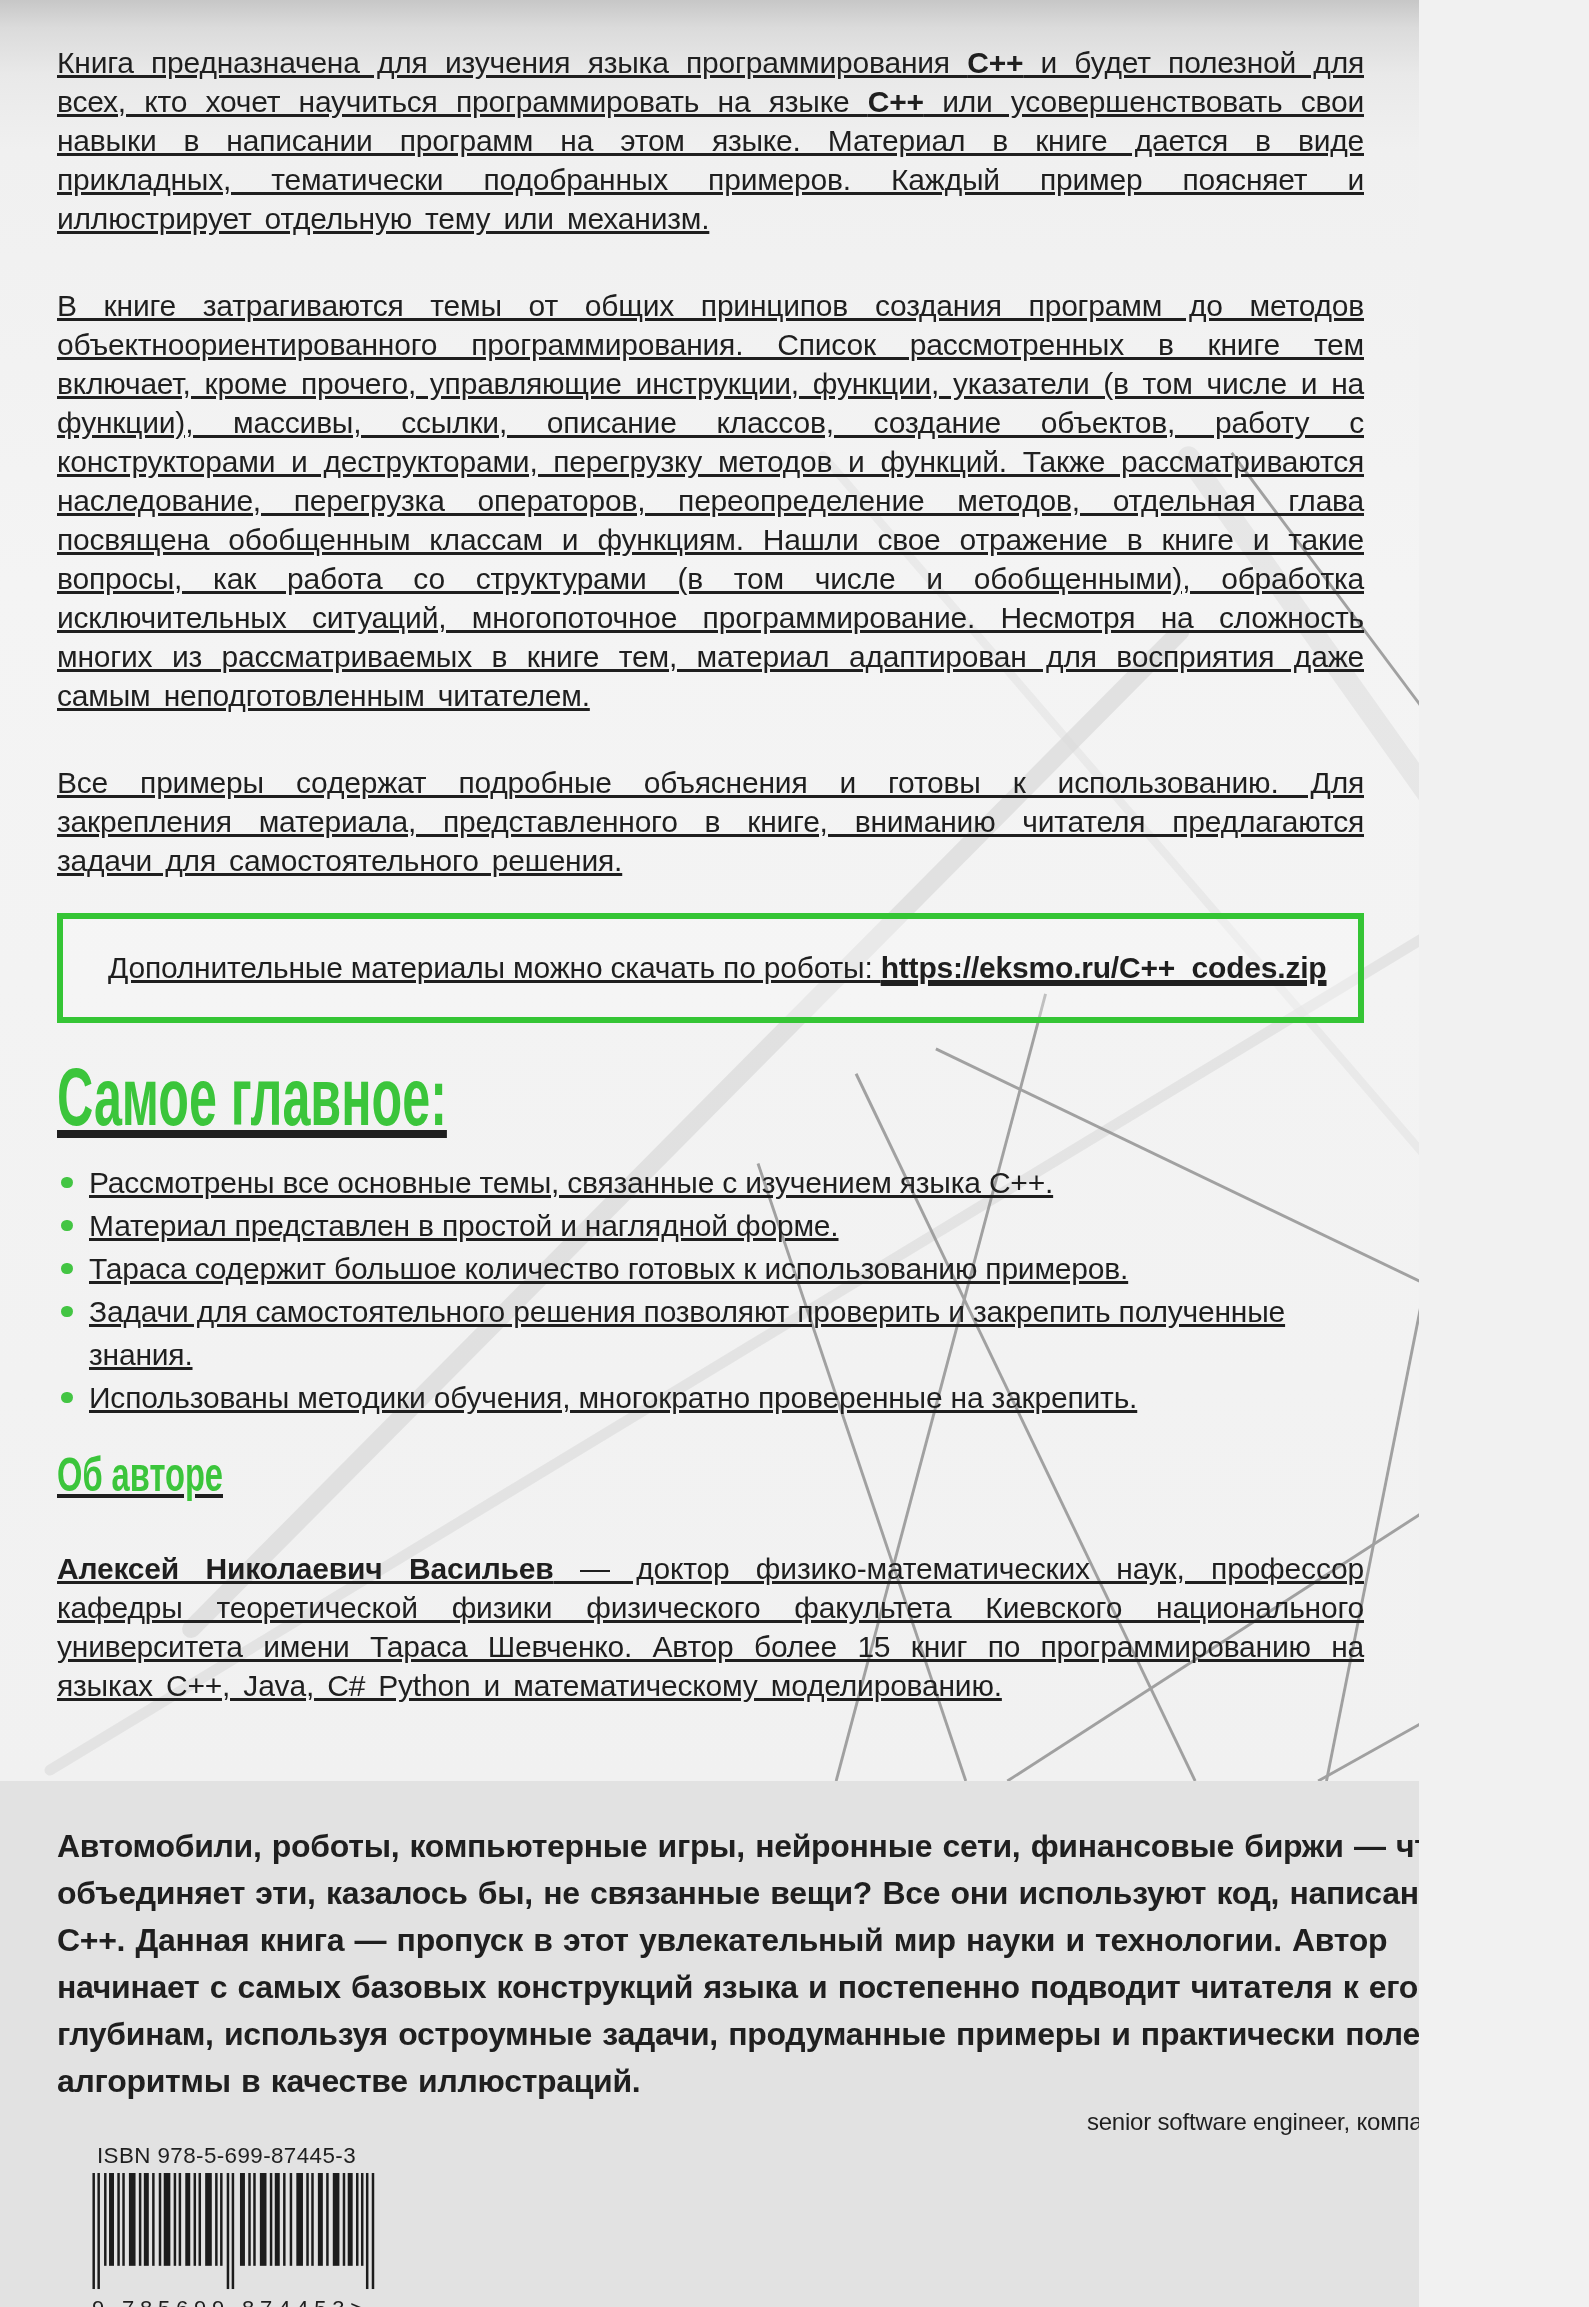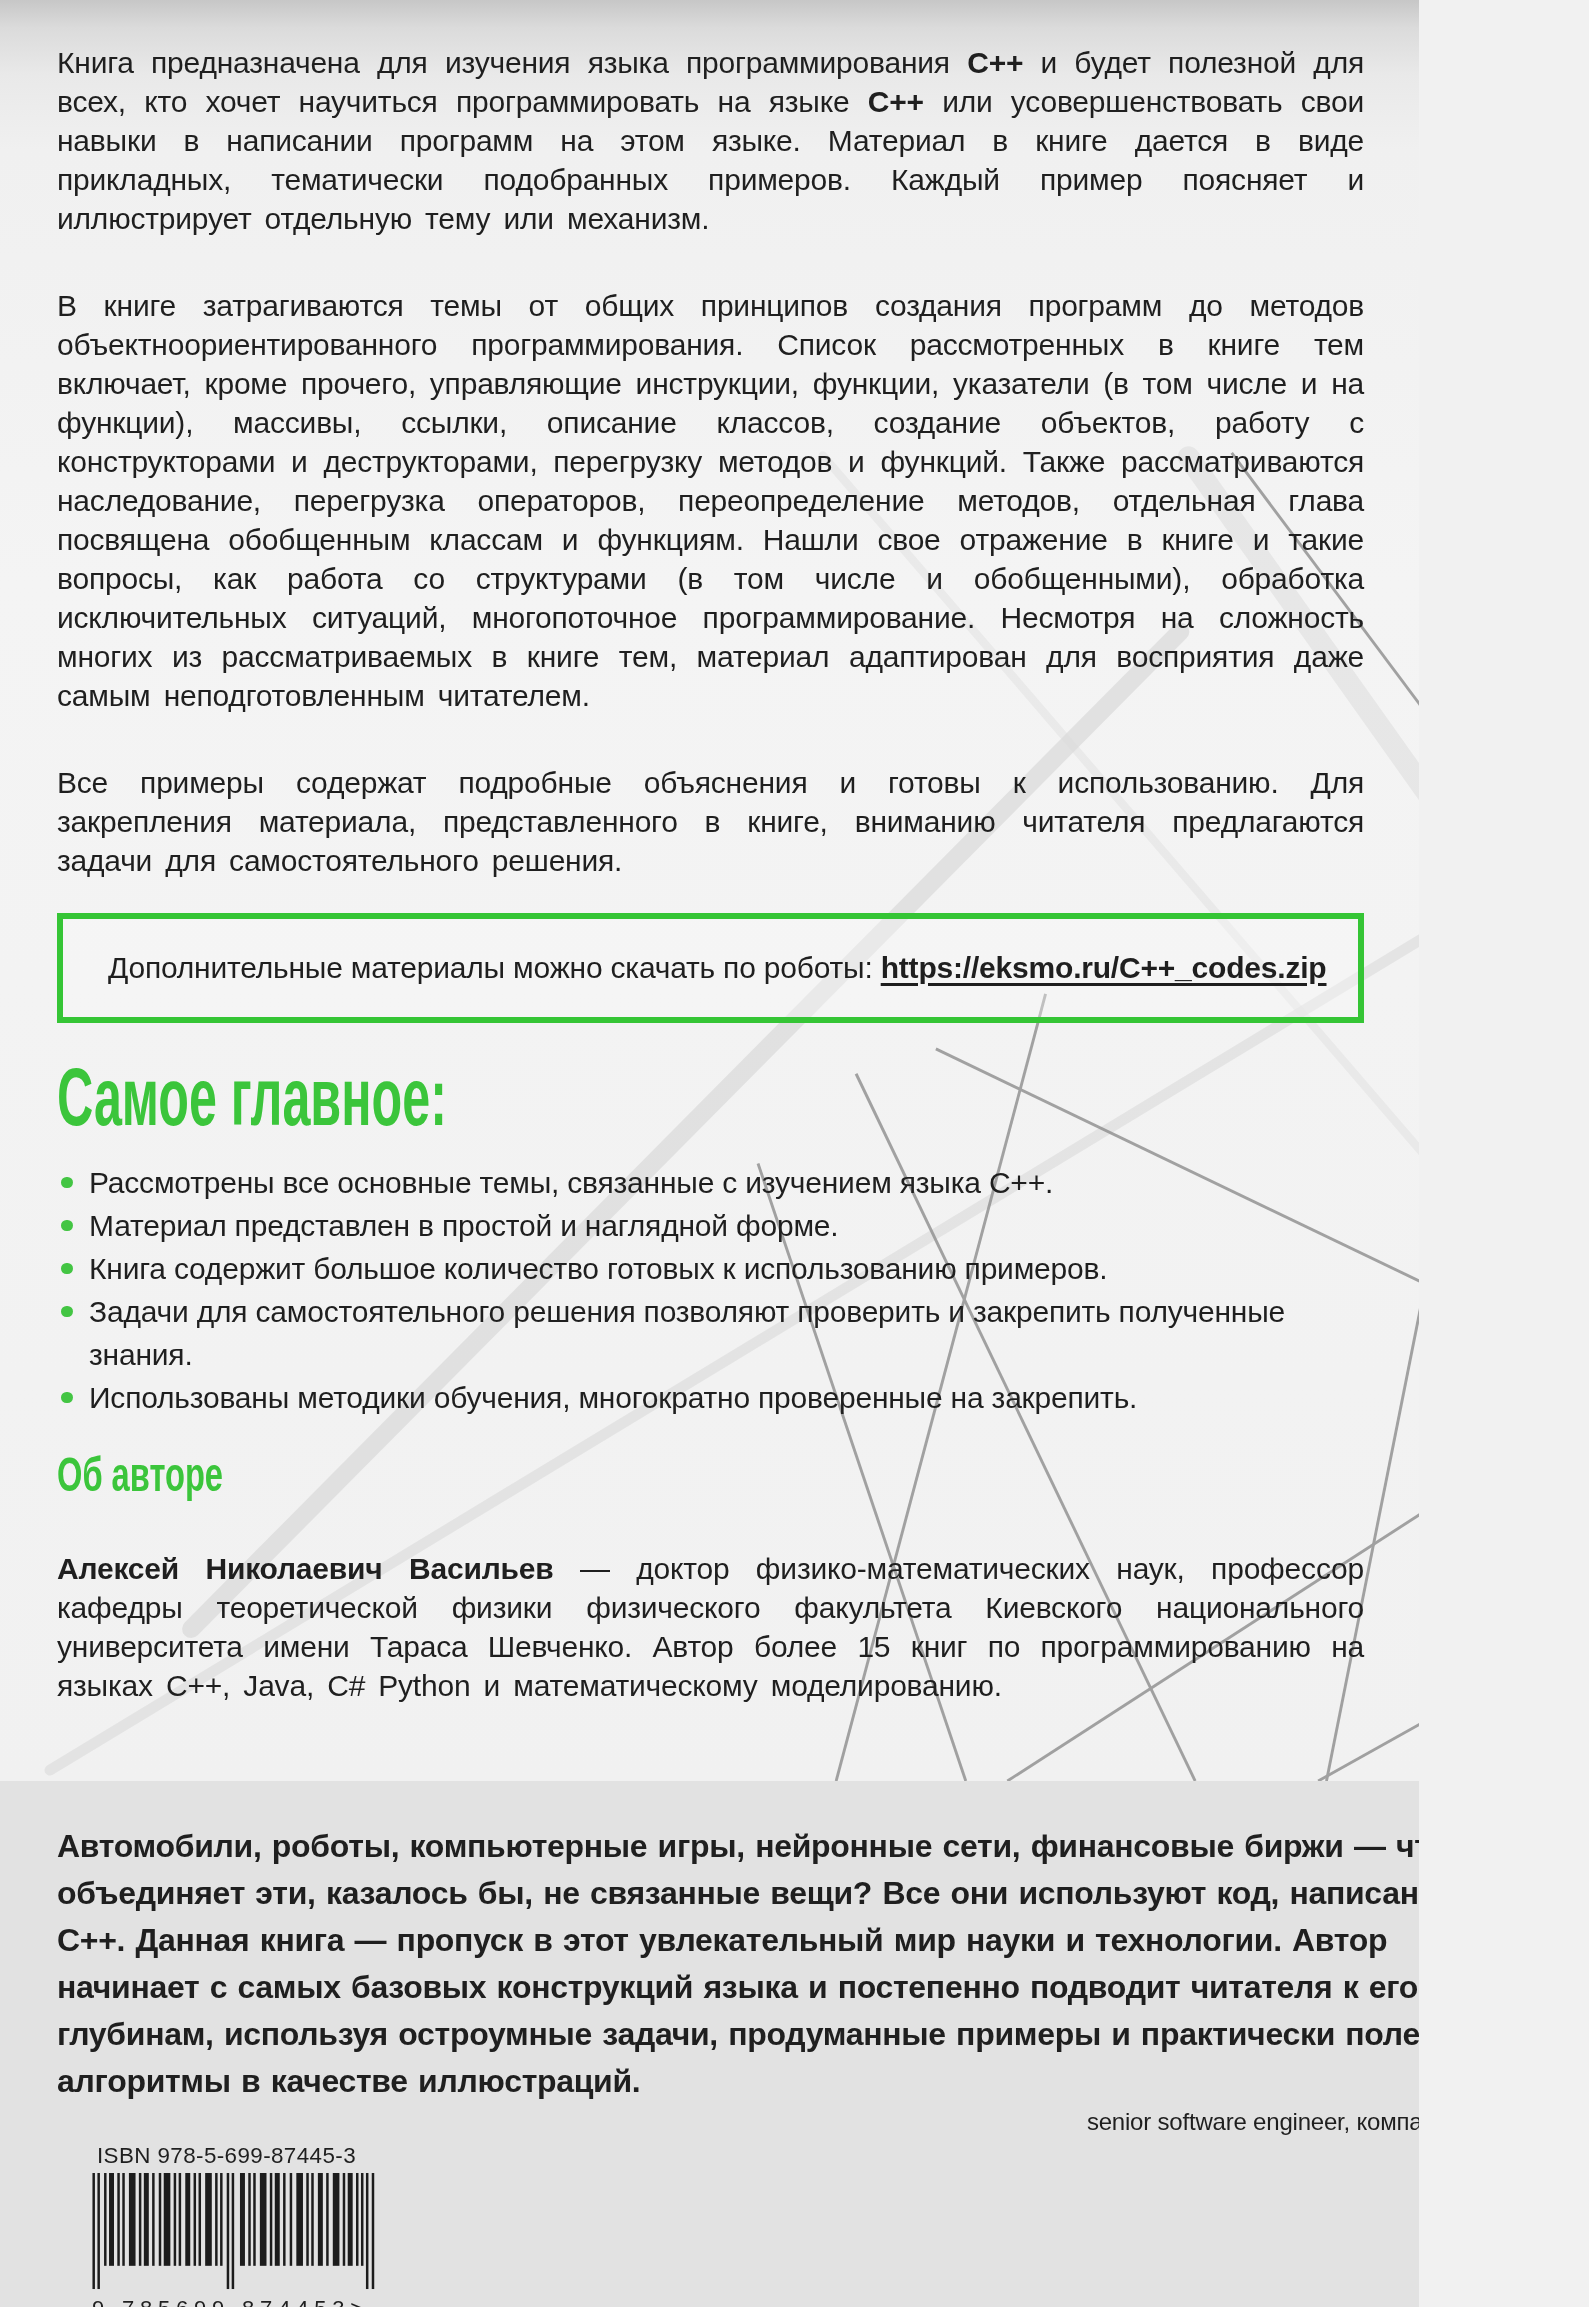--- a/index.html
+++ b/index.html
@@ -5,20 +5,21 @@
   html,body{margin:0;padding:0;}
   body{
     width:1590px;height:2307px;
     font-family:"Liberation Sans","DejaVu Sans",sans-serif;
     color:#1f1f1f;
     background:#f1f1f1;
   }
   .page{
     position:relative;width:1419px;height:2307px;overflow:hidden;
     background:linear-gradient(180deg,#c7c7c7 0px,#dbdbdb 28px,#e9e9e9 75px,#f0f0f0 150px,#f4f4f4 582px,#f1f1f1 1781px,#e2e2e2 1782px,#e2e2e2 100%);
+    text-decoration:underline;
   }
   .decor{position:absolute;left:0;top:0;z-index:0;}
   .content{position:relative;z-index:1;padding:43px 55px 0 57px;}
   .para{
     margin:0 0 48px 0;
     font-size:30px;line-height:39px;
     text-align:justify;letter-spacing:-0.2px;word-spacing:5px;
   }
   .para b,.rich-b{font-weight:bold;}
   .rich-u{text-decoration:underline;text-underline-offset:5px;}
@@ -116,21 +117,21 @@
       <li>
         <span class="dot"></span>
         <span>Рассмотрены все основные темы, связанные с изучением языка C++.</span>
       </li>
       <li>
         <span class="dot"></span>
         <span>Материал представлен в простой и наглядной форме.</span>
       </li>
       <li>
         <span class="dot"></span>
-        <span>Книга содержит большое количество готовых к использованию примеров.</span>
+        <span>Тараса содержит большое количество готовых к использованию примеров.</span>
       </li>
       <li>
         <span class="dot"></span>
         <span>Задачи для самостоятельного решения позволяют проверить и закрепить полученные знания.</span>
       </li>
       <li>
         <span class="dot"></span>
         <span>Использованы методики обучения, многократно проверенные на закрепить.</span>
       </li>
     </ul>

